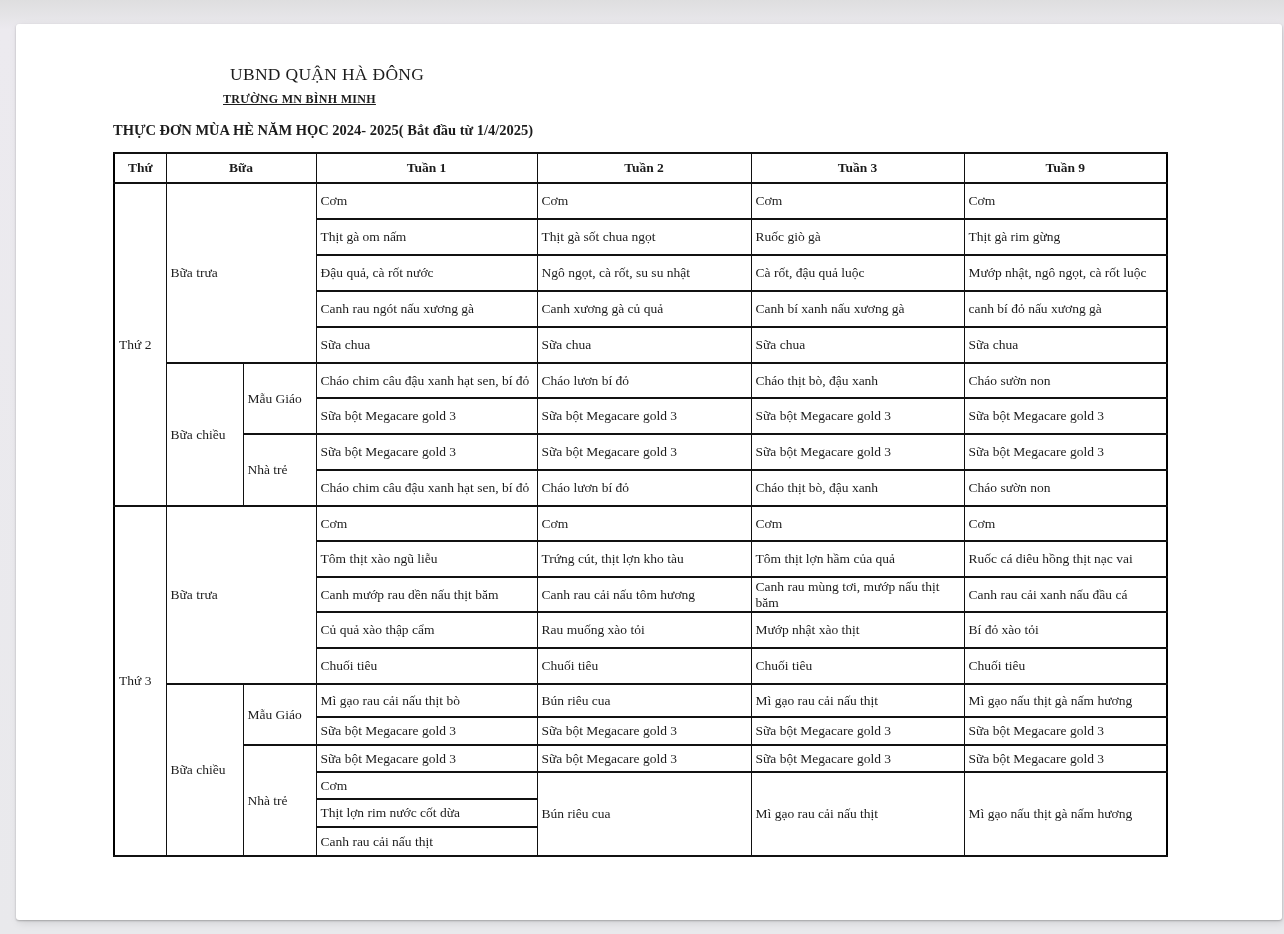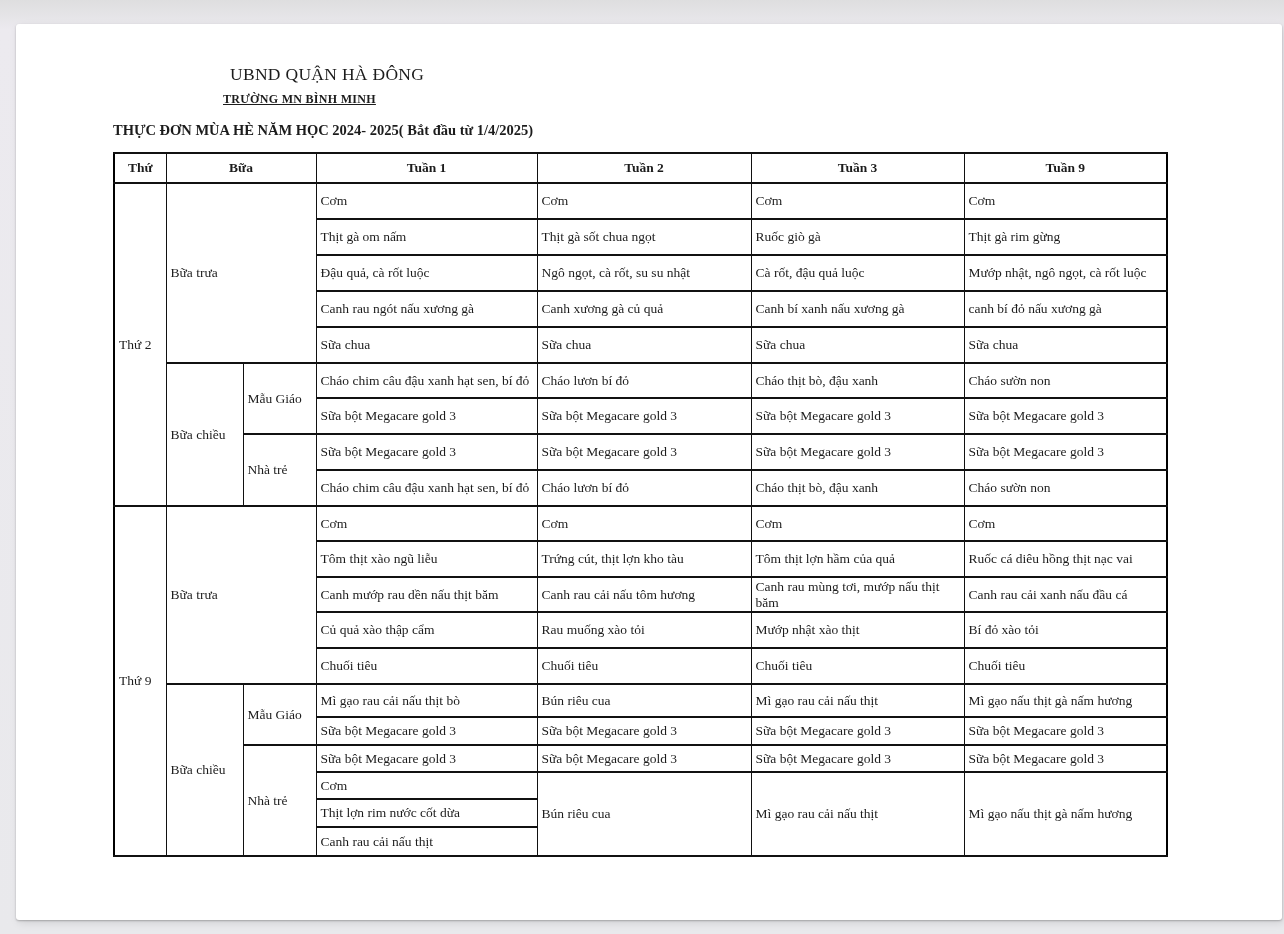--- a/index.html
+++ b/index.html
@@ -134,21 +134,21 @@
       <td>Cơm</td>
       <td>Cơm</td>
     </tr>
     <tr class="h36">
       <td>Thịt gà om nấm</td>
       <td>Thịt gà sốt chua ngọt</td>
       <td>Ruốc giò gà</td>
       <td>Thịt gà rim gừng</td>
     </tr>
     <tr class="h36">
-      <td>Đậu quả, cà rốt luộc</td>
+      <td>Đậu quả, cà rốt nước</td>
       <td>Ngô ngọt, cà rốt, su su nhật</td>
       <td>Cà rốt, đậu quả luộc</td>
       <td>Mướp nhật, ngô ngọt, cà rốt luộc</td>
     </tr>
     <tr class="h36">
       <td>Canh rau ngót nấu xương gà</td>
       <td>Canh xương gà củ quả</td>
       <td>Canh bí xanh nấu xương gà</td>
       <td>canh bí đỏ nấu xương gà</td>
     </tr>
@@ -181,21 +181,21 @@
       <td>Sữa bột Megacare gold 3</td>
     </tr>
     <tr class="h36">
       <td>Cháo chim câu đậu xanh hạt sen, bí đỏ</td>
       <td>Cháo lươn bí đỏ</td>
       <td>Cháo thịt bò, đậu xanh</td>
       <td>Cháo sườn non</td>
     </tr>
 
     <tr class="h35">
-      <td class="day" rowspan="11">Thứ 9</td>
+      <td class="day" rowspan="11">Thứ 3</td>
       <td class="meal" rowspan="5" colspan="2">Bữa trưa</td>
       <td>Cơm</td>
       <td>Cơm</td>
       <td>Cơm</td>
       <td>Cơm</td>
     </tr>
     <tr class="h36">
       <td>Tôm thịt xào ngũ liễu</td>
       <td>Trứng cút, thịt lợn kho tàu</td>
       <td>Tôm thịt lợn hầm của quả</td>

